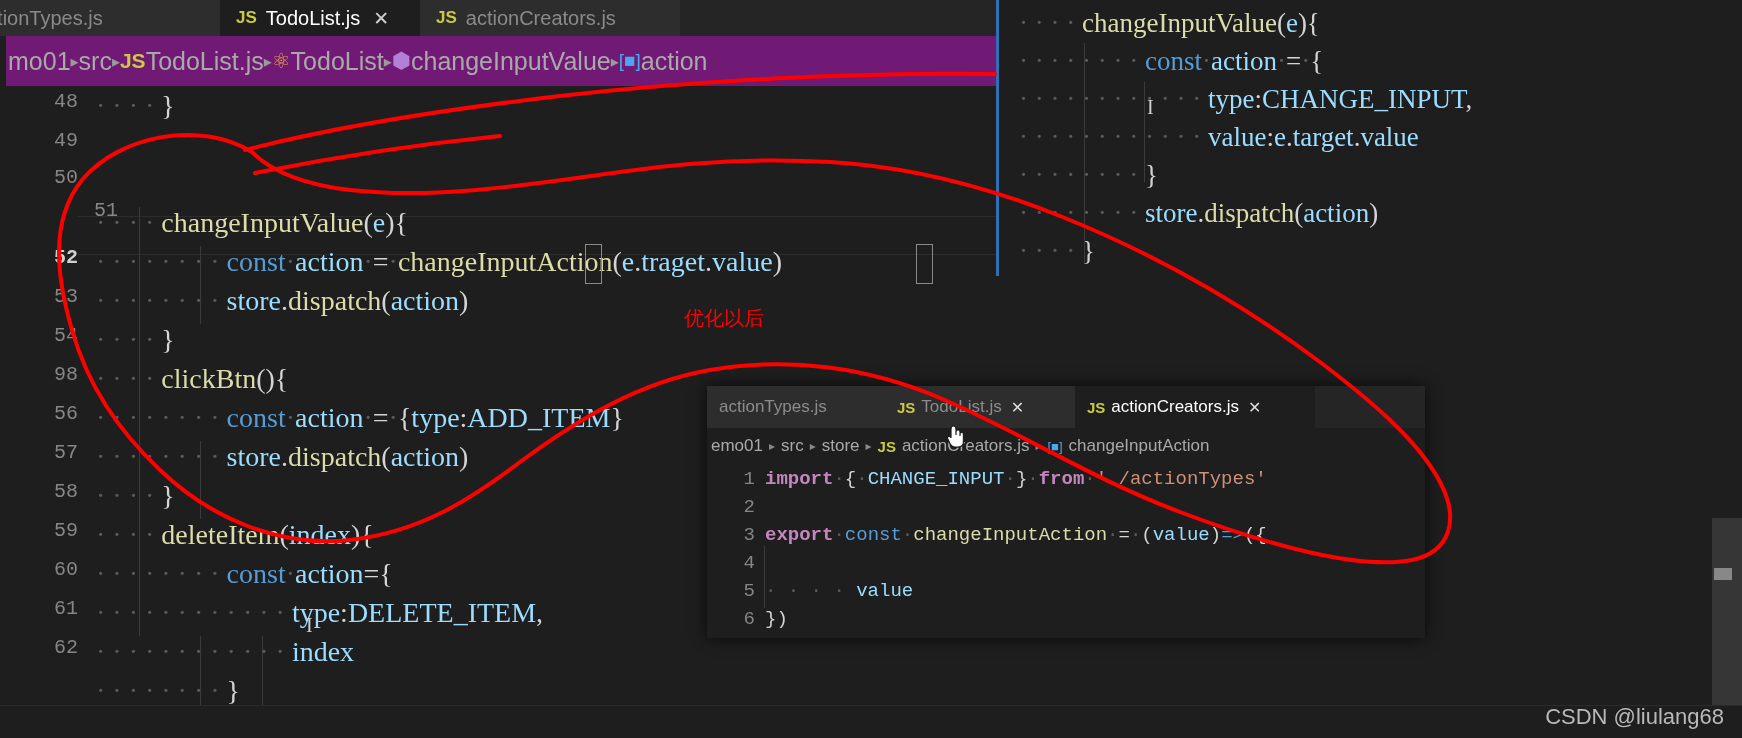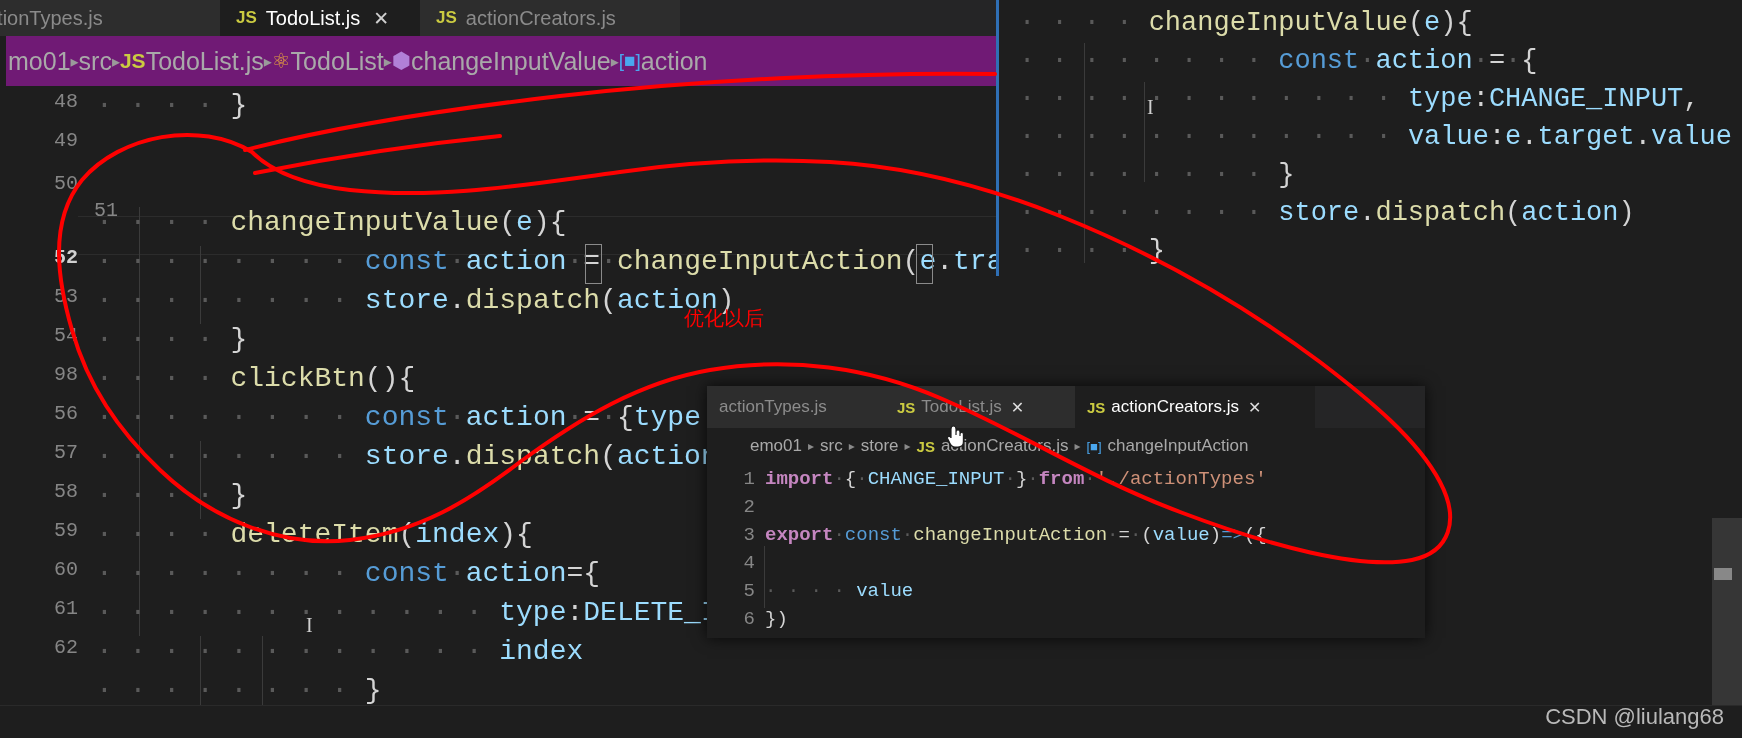--- a/index.html
+++ b/index.html
@@ -33,21 +33,21 @@
   .icon-class{color:#e8a33d;font-size:21px;}
   .icon-cube{color:#b180d7;font-size:22px;}
   .icon-var{color:#4aa7ef;font-size:19px;}
 
   
   #code-surface{position:absolute;left:0;top:86px;width:1742px;height:652px;background:#1e1e1e;}
   .gutter-line{position:absolute;left:0;width:78px;text-align:right;
     color:#868686;font-size:20px;font-family:"Liberation Mono",monospace;}
   .gutter-line.cur{color:#d0d0d0;font-weight:bold;}
   .code-line{position:absolute;left:96px;white-space:pre;font-size:28px;
-    font-family:Liberation Mono, monospace;letter-spacing:0px;}
+    font-family:Liberation Serif, serif;letter-spacing:0px;}
   .cur-row-hl{position:absolute;left:78px;width:1664px;height:39px;
      border-top:1px solid #2c2c2c;border-bottom:1px solid #2c2c2c;box-sizing:border-box;}
   .indent-guide{position:absolute;width:1px;background:#3b3b3b;}
   
   .t-kw{color:#569cd6;}
   .t-fn{color:#dcdcaa;}
   .t-id{color:#9cdcfe;}
   .t-pl{color:#d4d4d4;}
   .t-dot{color:#5a5a5a;}
   .t-str{color:#ce9178;}
@@ -73,21 +73,21 @@
      background:#1e1e1e;box-shadow:0 0 14px rgba(0,0,0,.75);overflow:hidden;}
   #inset-bottom .ib-tabbar{position:absolute;left:0;top:0;width:718px;height:42px;background:#252526;}
   #inset-bottom .ibtab{position:absolute;top:0;height:42px;display:flex;align-items:center;
      gap:6px;padding:0 12px;box-sizing:border-box;font-size:17px;color:#8c8c8c;}
   #inset-bottom .ibtab.inactive{background:#2d2d2d;}
   #inset-bottom .ibtab.active{background:#1e1e1e;color:#ffffff;}
   #ibtab-actiontypes{left:0px;width:178px;}
   #ibtab-todolist{left:178px;width:190px;}
   #ibtab-actioncreators{left:368px;width:240px;}
   #inset-bottom .ib-crumb{position:absolute;left:0;top:42px;width:718px;height:36px;
-     display:flex;align-items:center;gap:6px;color:#a9a9a9;font-size:17px;padding-left:4px;margin-left:39px;}
+     display:flex;align-items:center;gap:6px;color:#a9a9a9;font-size:17px;padding-left:4px;}
   #inset-bottom .ib-gutter{position:absolute;left:0;width:48px;text-align:right;
      color:#868686;font-size:19px;font-family:"Liberation Mono",monospace;}
   #inset-bottom .ib-code{position:absolute;left:58px;white-space:pre;font-size:19px;
      font-family:"Liberation Mono","DejaVu Sans Mono",monospace;}
   #inset-bottom .ib-indent{position:absolute;width:1px;background:#3b3b3b;}
 
   
   .caret-ibeam{position:absolute;color:#cfcfcf;font-size:20px;font-family:"Liberation Serif",serif;}
   .mouse-ptr{position:absolute;width:0;height:0;}
 
@@ -138,21 +138,21 @@
     <span class="icon-var">[■]</span>
     <span class="crumb">action</span>
   </div>
 
   <div id="code-surface">
 
     <div class="cur-row-hl" style="top:130px;"></div>
 
     <div class="gutter-line" style="top:4px;">48</div>
     <div class="gutter-line" style="top:43px;">49</div>
-    <div class="gutter-line" style="top:86px;">50</div>
+    <div class="gutter-line" style="top:80px;">50</div>
     <div class="gutter-line" style="top:113px;padding-left:40px;">51</div>
     <div class="gutter-line cur" style="top:160px;">52</div>
     <div class="gutter-line" style="top:199px;">53</div>
     <div class="gutter-line" style="top:238px;">54</div>
     <div class="gutter-line" style="top:277px;">98</div>
     <div class="gutter-line" style="top:316px;">56</div>
     <div class="gutter-line" style="top:355px;">57</div>
     <div class="gutter-line" style="top:394px;">58</div>
     <div class="gutter-line" style="top:433px;">59</div>
     <div class="gutter-line" style="top:472px;">60</div>

